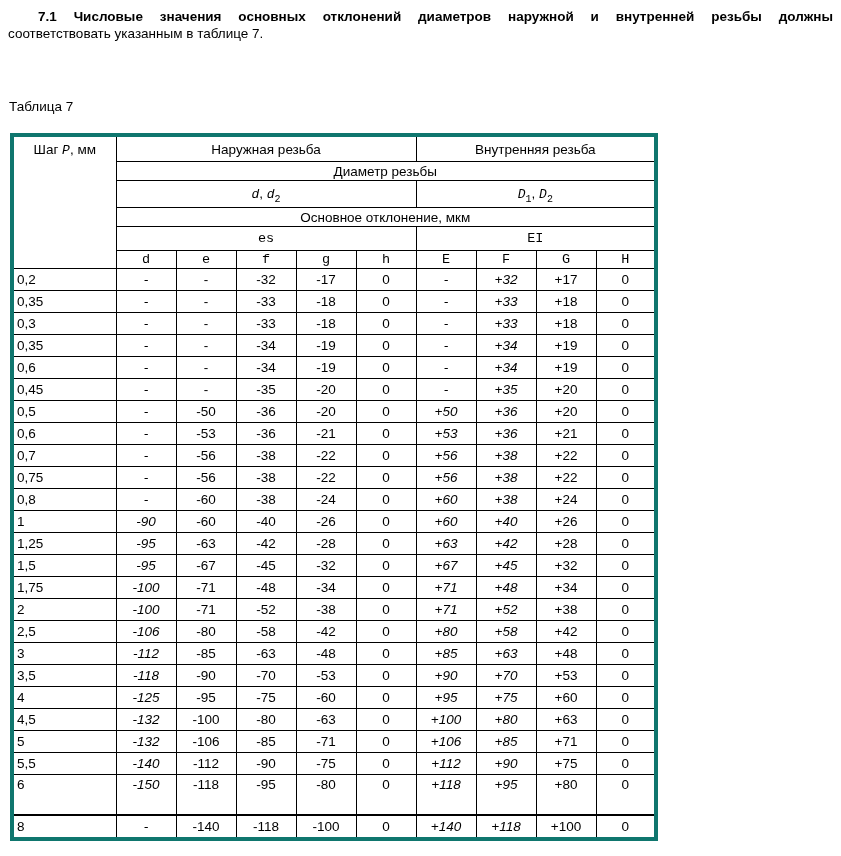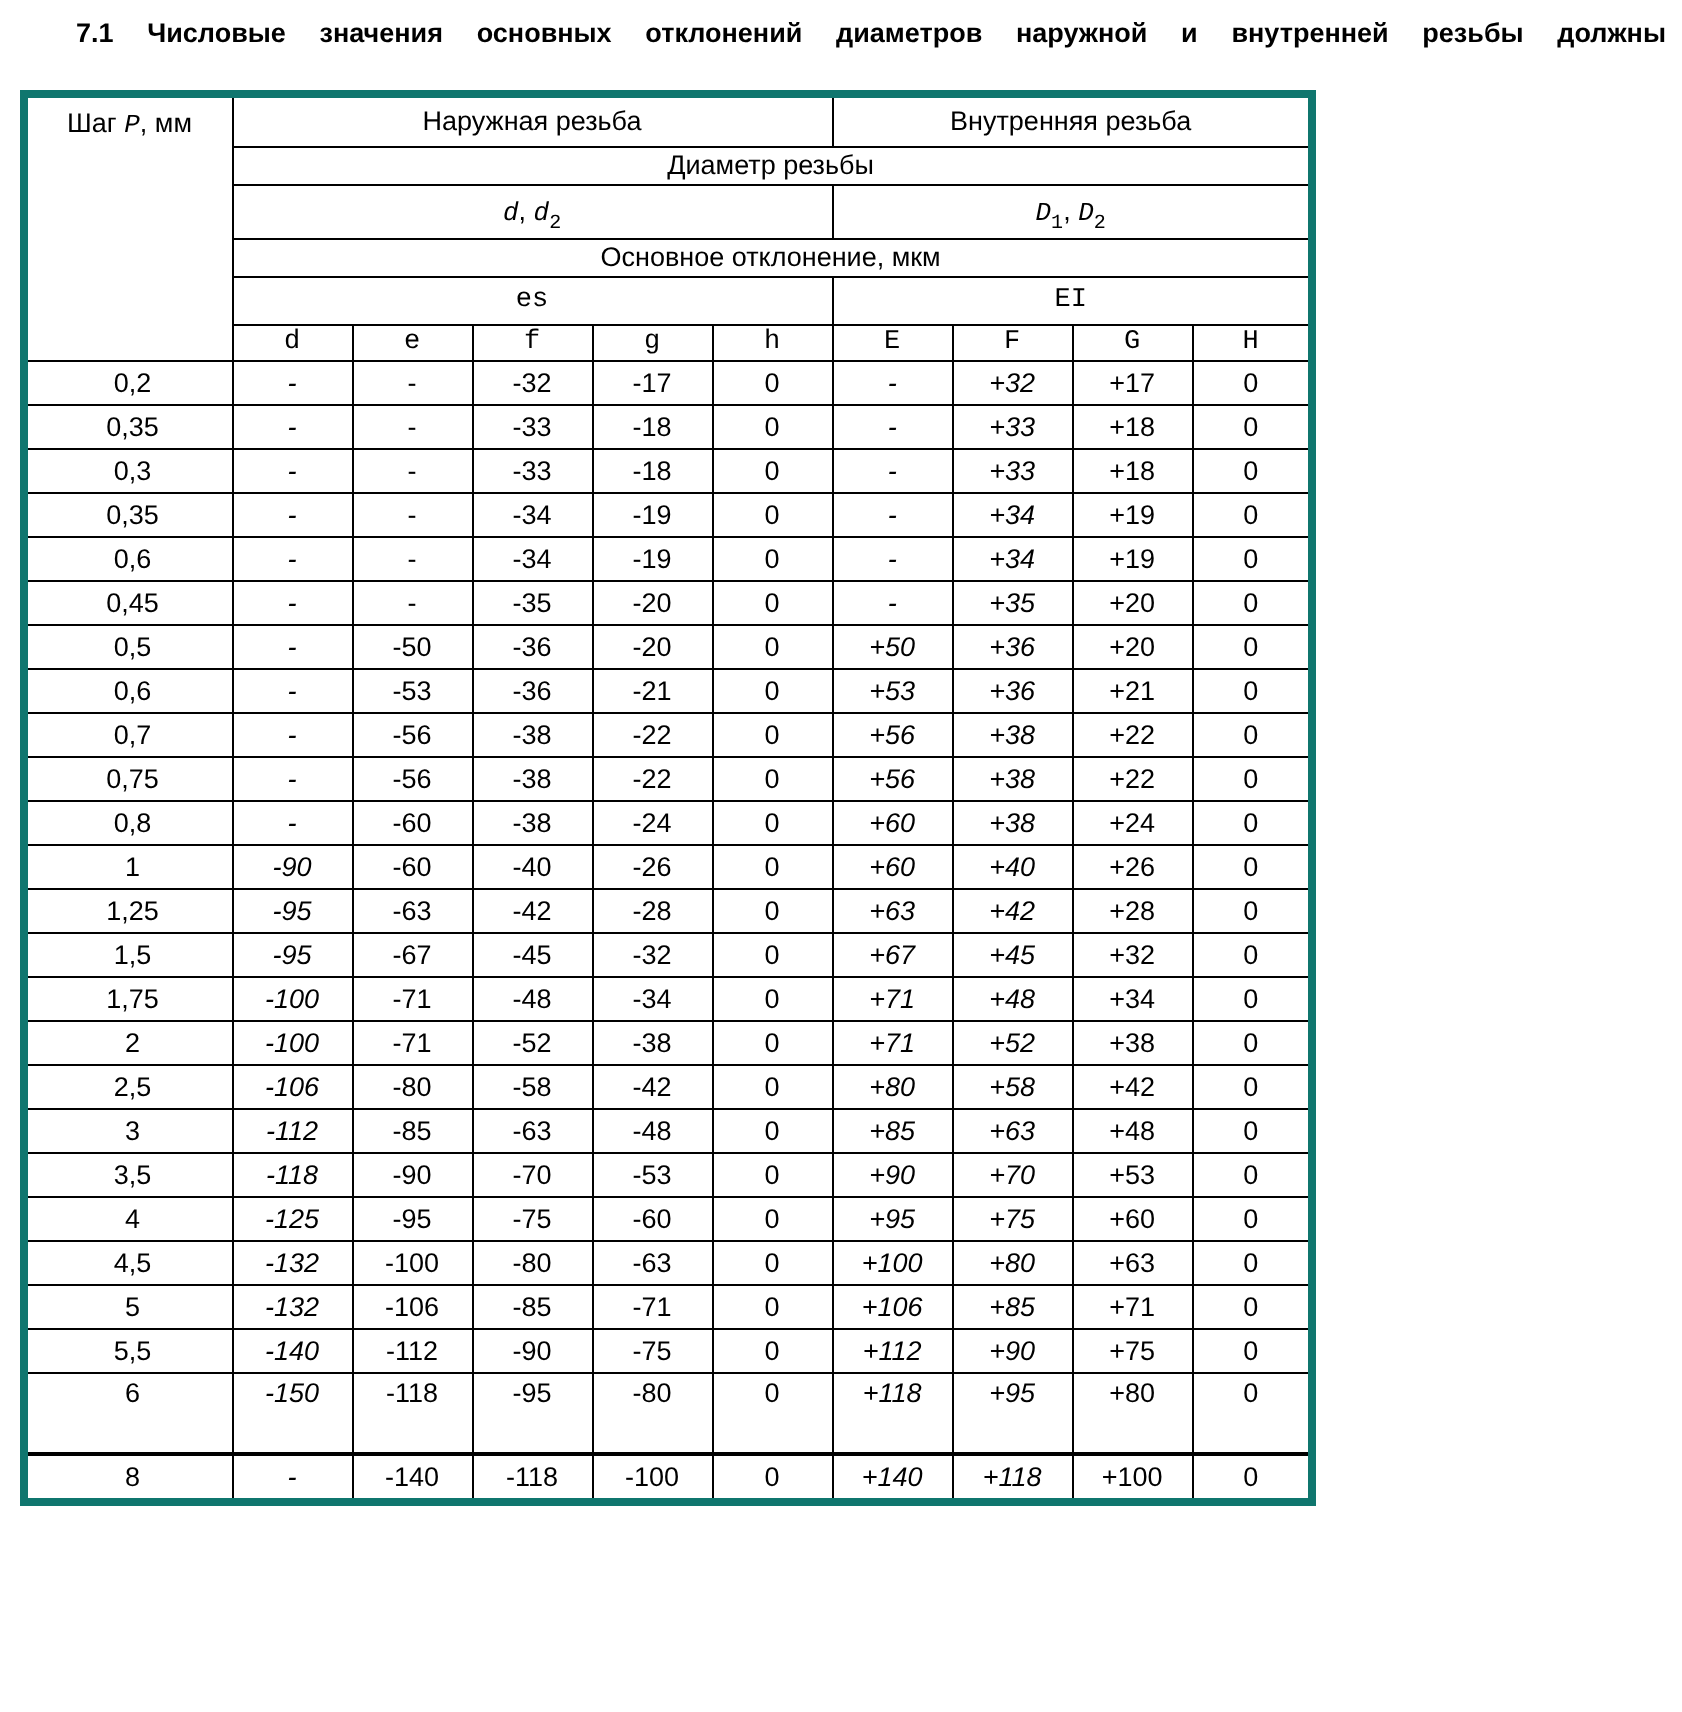--- a/index.html
+++ b/index.html
@@ -27,31 +27,33 @@
     overflow:hidden;
   }
   .c0 { width:104px; } .cn { width:60px; }
   .hr1 th { height:24px; } .hr2 th { height:18px; } .hr3 th { height:26px; }
   .hr4 th { height:18px; } .hr5 th { height:23px; } .hr6 th { height:17px; }
   th.pitch-head { vertical-align:top; padding-top:5px; }
   .sym  { font-family:"Liberation Mono", monospace; font-style:italic; font-size:13px; }
   .t7 sub { font-family:"Liberation Mono", monospace; font-size:10px; vertical-align:-4px; line-height:0; }
   .mono { font-family:"Liberation Mono", monospace; font-size:14px; font-style:normal; }
   .t7 tbody td { height:21px; }
-  .t7 tbody td.pitch { text-align:center; padding-left:3px; }
+  .t7 tbody td.pitch { text-align:left; padding-left:3px; }
   .t7 tbody td.it { font-style:italic; }
   .t7 tbody tr.tall td { height:37px; vertical-align:top; padding-top:2px; border-bottom:2px solid #000; }
 </style>
 </head>
 <body>
 
 <div>
 
   <div class="para-line1">7.1 Числовые значения основных отклонений диаметров наружной и внутренней резьбы должны</div>
-
+  <div class="para-line2">соответствовать указанным в таблице 7.</div>
+
+  <div class="caption">Таблица 7</div>
 
   <table class="t7">
     <colgroup>
       <col class="c0">
         <col class="cn">
         <col class="cn">
         <col class="cn">
         <col class="cn">
       <col class="cn">
         <col class="cn">

